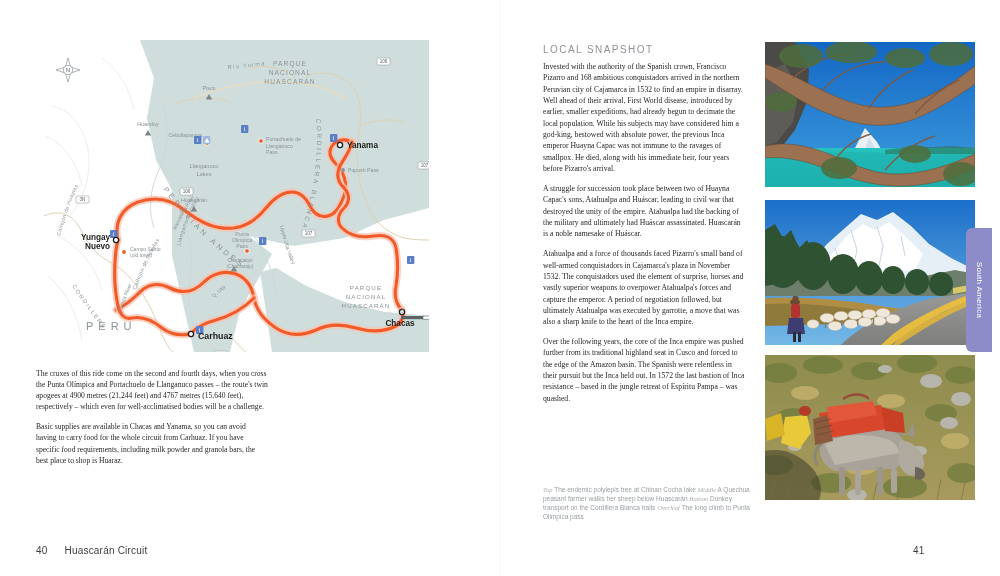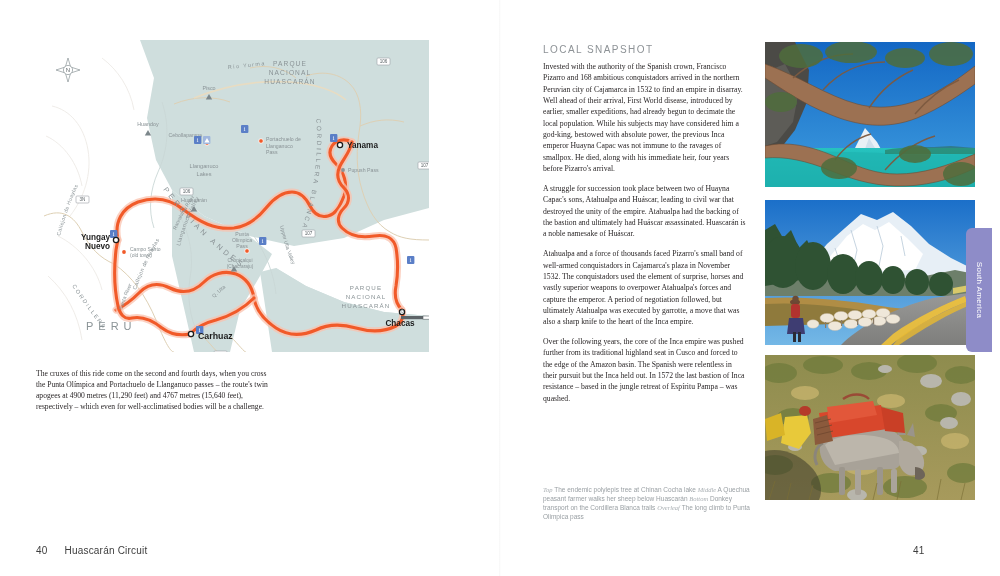--- a/index.html
+++ b/index.html
@@ -405,28 +405,29 @@
           <rect x="357" y="276" width="22" height="3.2" fill="#5d6468"></rect>
           <rect x="379" y="276" width="22" height="3.2" fill="#ffffff" stroke="#5d6468" stroke-width="0.6"></rect>
           <text x="357" y="273" font-size="4.6" fill="#8a9396" font-family="Liberation Sans, sans-serif">0</text>
           <text x="401" y="273" font-size="4.6" fill="#8a9396" text-anchor="end" font-family="Liberation Sans, sans-serif">5 km</text>
         </g>
       </g>
     </svg>
   </div>
 
   <div id="left-body">
-    <p>The cruxes of this ride come on the second and fourth days, when you cross the Punta Olímpica and Portachuelo de Llanganuco passes – the route's twin apogees at 4900 metres (11,290 feet) and 4767 metres (15,640 feet), respectively – which even for well-acclimatised bodies will be a challenge.</p>
+    <p>The cruxes of this ride come on the second and fourth days, when you cross the Punta Olímpica and Portachuelo de Llanganuco passes – the route's twin apogees at 4900 metres (21,244 feet) and 4767 metres (15,640 feet), respectively – which even for well-acclimatised bodies will be a challenge.</p>
+    <p>Basic supplies are available in Chacas and Yanama, so you can avoid having to carry food for the whole circuit from Carhuaz. If you have specific food requirements, including milk powder and granola bars, the best place to shop is Huaraz.</p>
   </div>
 
   <div id="snapshot">
     <h2 id="snapshot-title">LOCAL SNAPSHOT</h2>
     <div id="snapshot-body">
       <p>Invested with the authority of the Spanish crown, Francisco Pizarro and 168 ambitious conquistadors arrived in the northern Peruvian city of Cajamarca in 1532 to find an empire in disarray. Well ahead of their arrival, First World disease, introduced by earlier, smaller expeditions, had already begun to decimate the local population. While his subjects may have considered him a god-king, bestowed with absolute power, the previous Inca emperor Huayna Capac was not immune to the ravages of smallpox. He died, along with his immediate heir, four years before Pizarro's arrival.</p>
-      <p>A struggle for succession took place between two of Huayna Capac's sons, Atahualpa and Huáscar, leading to civil war that destroyed the unity of the empire. Atahualpa had the backing of the bastion and ultimately had Huáscar assassinated. Huascarán is a noble namesake of Huáscar.</p>
+      <p>A struggle for succession took place between two of Huayna Capac's sons, Atahualpa and Huáscar, leading to civil war that destroyed the unity of the empire. Atahualpa had the backing of the military and ultimately had Huáscar assassinated. Huascarán is a noble namesake of Huáscar.</p>
       <p>Atahualpa and a force of thousands faced Pizarro's small band of well-armed conquistadors in Cajamarca's plaza in November 1532. The conquistadors used the element of surprise, horses and vastly superior weapons to overpower Atahualpa's forces and capture the emperor. A period of negotiation followed, but ultimately Atahualpa was executed by garrotte, a move that was also a sharp knife to the heart of the Inca empire.</p>
       <p>Over the following years, the core of the Inca empire was pushed further from its traditional highland seat in Cusco and forced to the edge of the Amazon basin. The Spanish were relentless in their pursuit but the Inca held out. In 1572 the last bastion of Inca resistance – based in the jungle retreat of Espíritu Pampa – was quashed.</p>
     </div>
   </div>
 
   <div id="photo-caption">
     <i>Top</i>
     <span>The endemic polylepis tree at Chinan Cocha lake</span>
     <i>Middle</i>
     <span>A Quechua peasant farmer walks her sheep below Huascarán</span>

